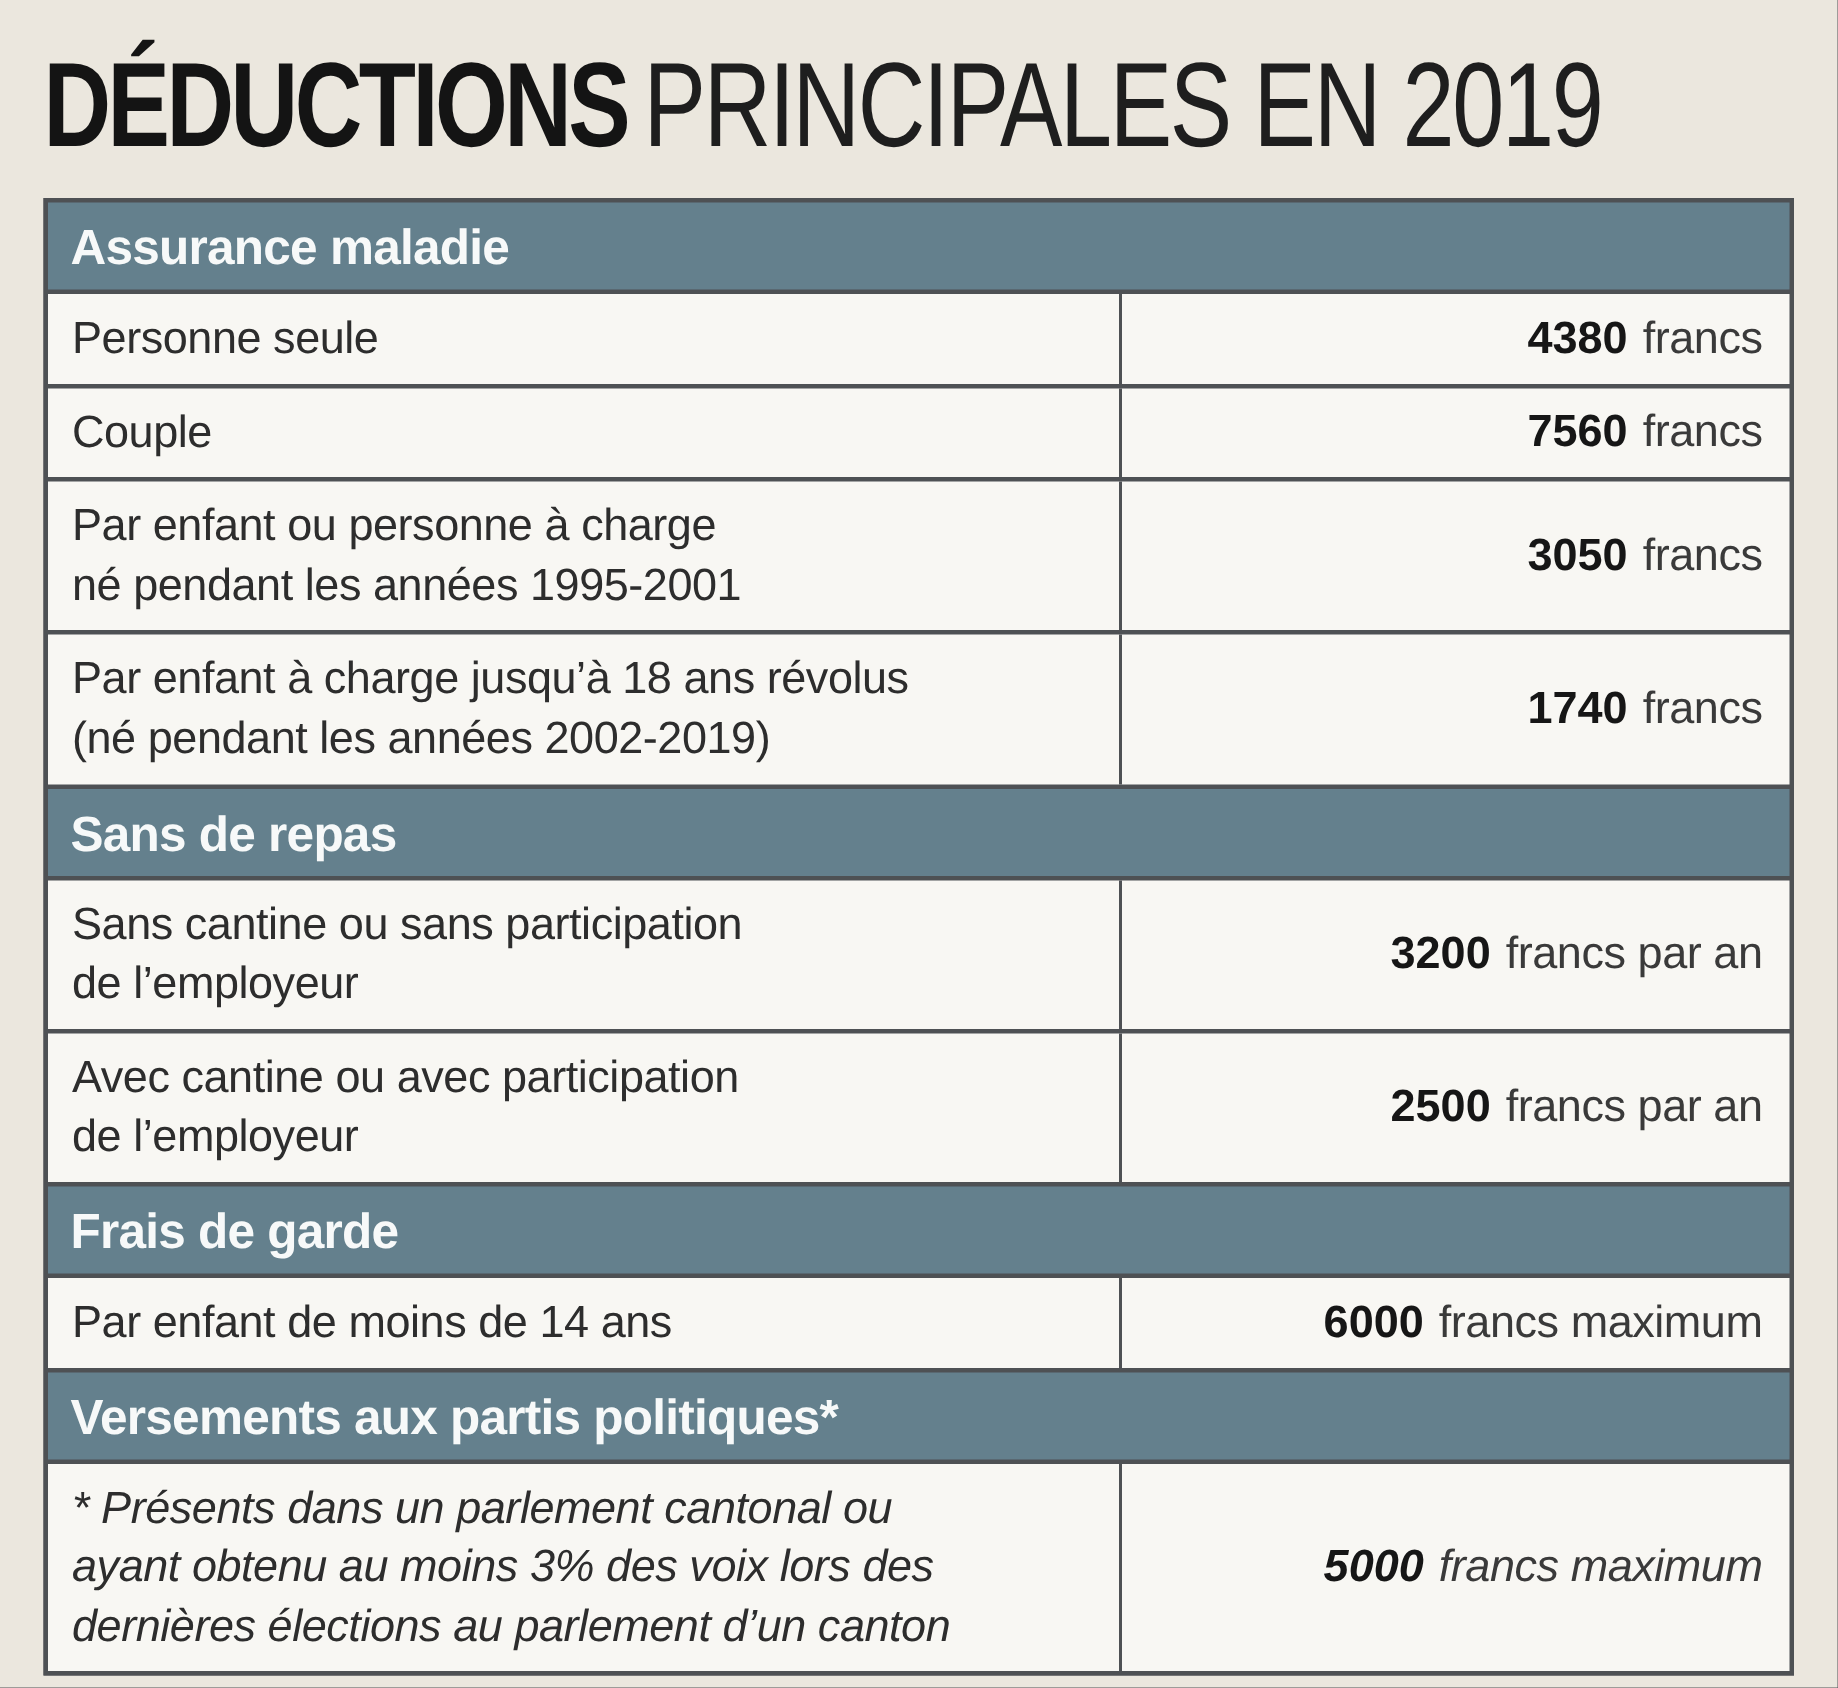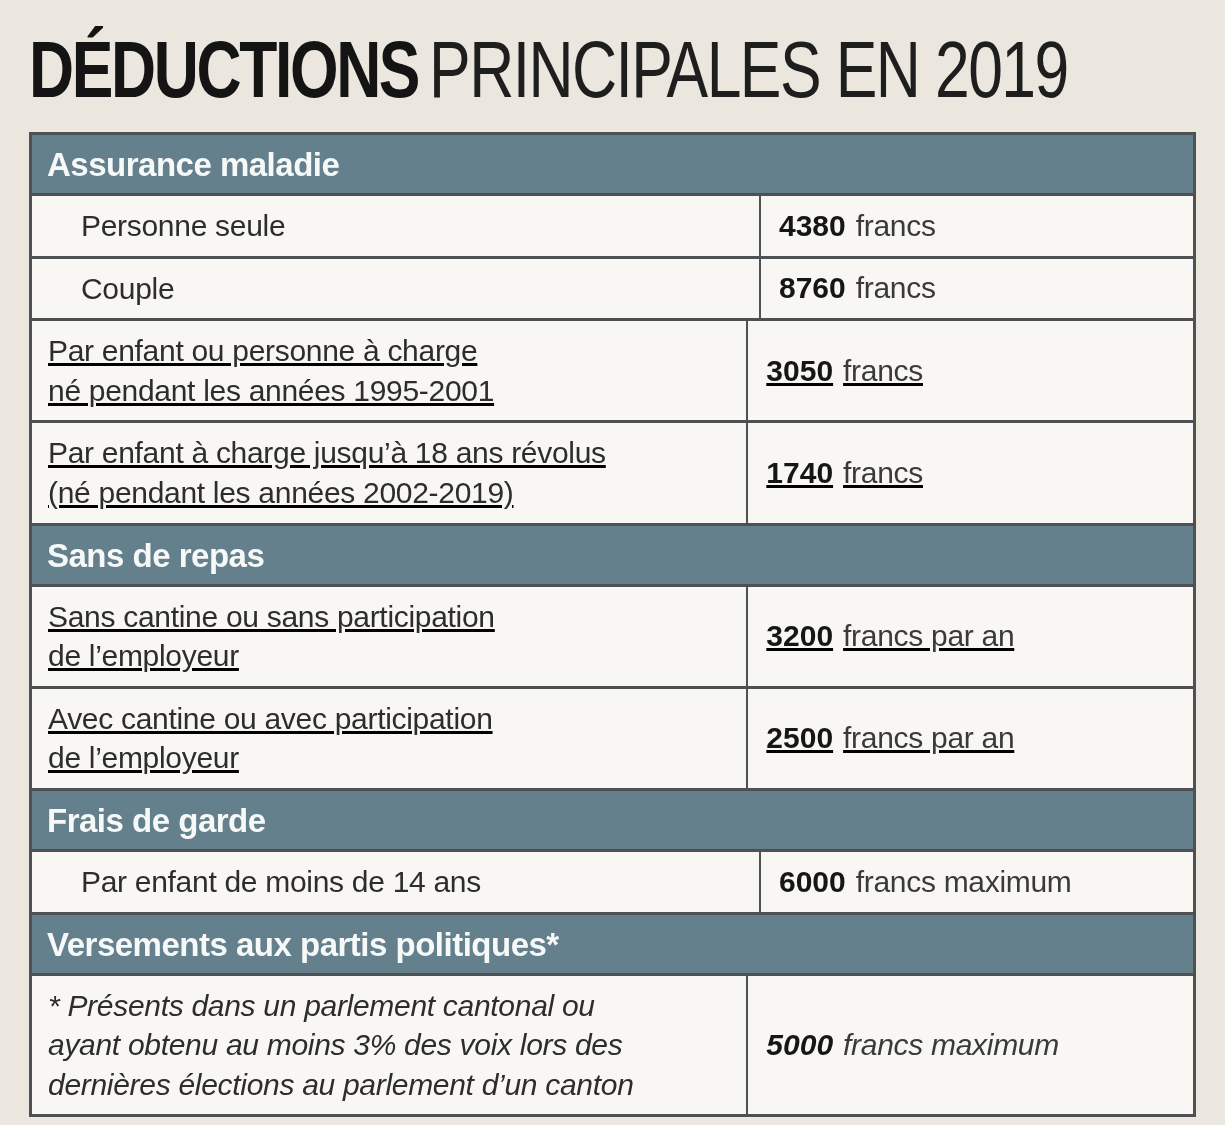--- a/index.html
+++ b/index.html
@@ -78,31 +78,32 @@
     letter-spacing: -0.3px;
   }
   .cell-value {
     flex: 1 1 auto;
     display: flex;
     align-items: center;
     padding: 10px 18px;
     font-size: 30px;
     color: #3a3a3a;
     letter-spacing: -0.3px;
+    justify-content: flex-end;
   }
   .value-amount {
     font-weight: bold;
     color: #161616;
     letter-spacing: 0;
   }
   .value-unit {
     margin-left: 10px;
   }
-  .rh1 { min-height: 58px; padding-left: 33px; }
-  .rh2 { min-height: 99px; text-decoration: underline; }
+  .rh1 { min-height: 58px; }
+  .rh2 { min-height: 99px; }
   .rh3 { min-height: 128px; font-style: italic; }
 </style>
 </head>
 <body>
 
 <div class="page">
 
   <h1 class="title"><span class="title-bold">DÉDUCTIONS</span><span class="title-light">PRINCIPALES EN 2019</span></h1>
 
   <div class="table">
@@ -113,21 +114,21 @@
       <div class="cell-label">Personne seule</div>
       <div class="cell-value">
         <span class="value-amount">4380</span>
         <span class="value-unit">francs</span>
       </div>
     </div>
 
     <div class="row rh1">
       <div class="cell-label">Couple</div>
       <div class="cell-value">
-        <span class="value-amount">8760</span>
+        <span class="value-amount">7560</span>
         <span class="value-unit">francs</span>
       </div>
     </div>
 
     <div class="row rh2">
       <div class="cell-label">Par enfant ou personne à charge
 né pendant les années 1995-2001</div>
       <div class="cell-value">
         <span class="value-amount">3050</span>
         <span class="value-unit">francs</span>

